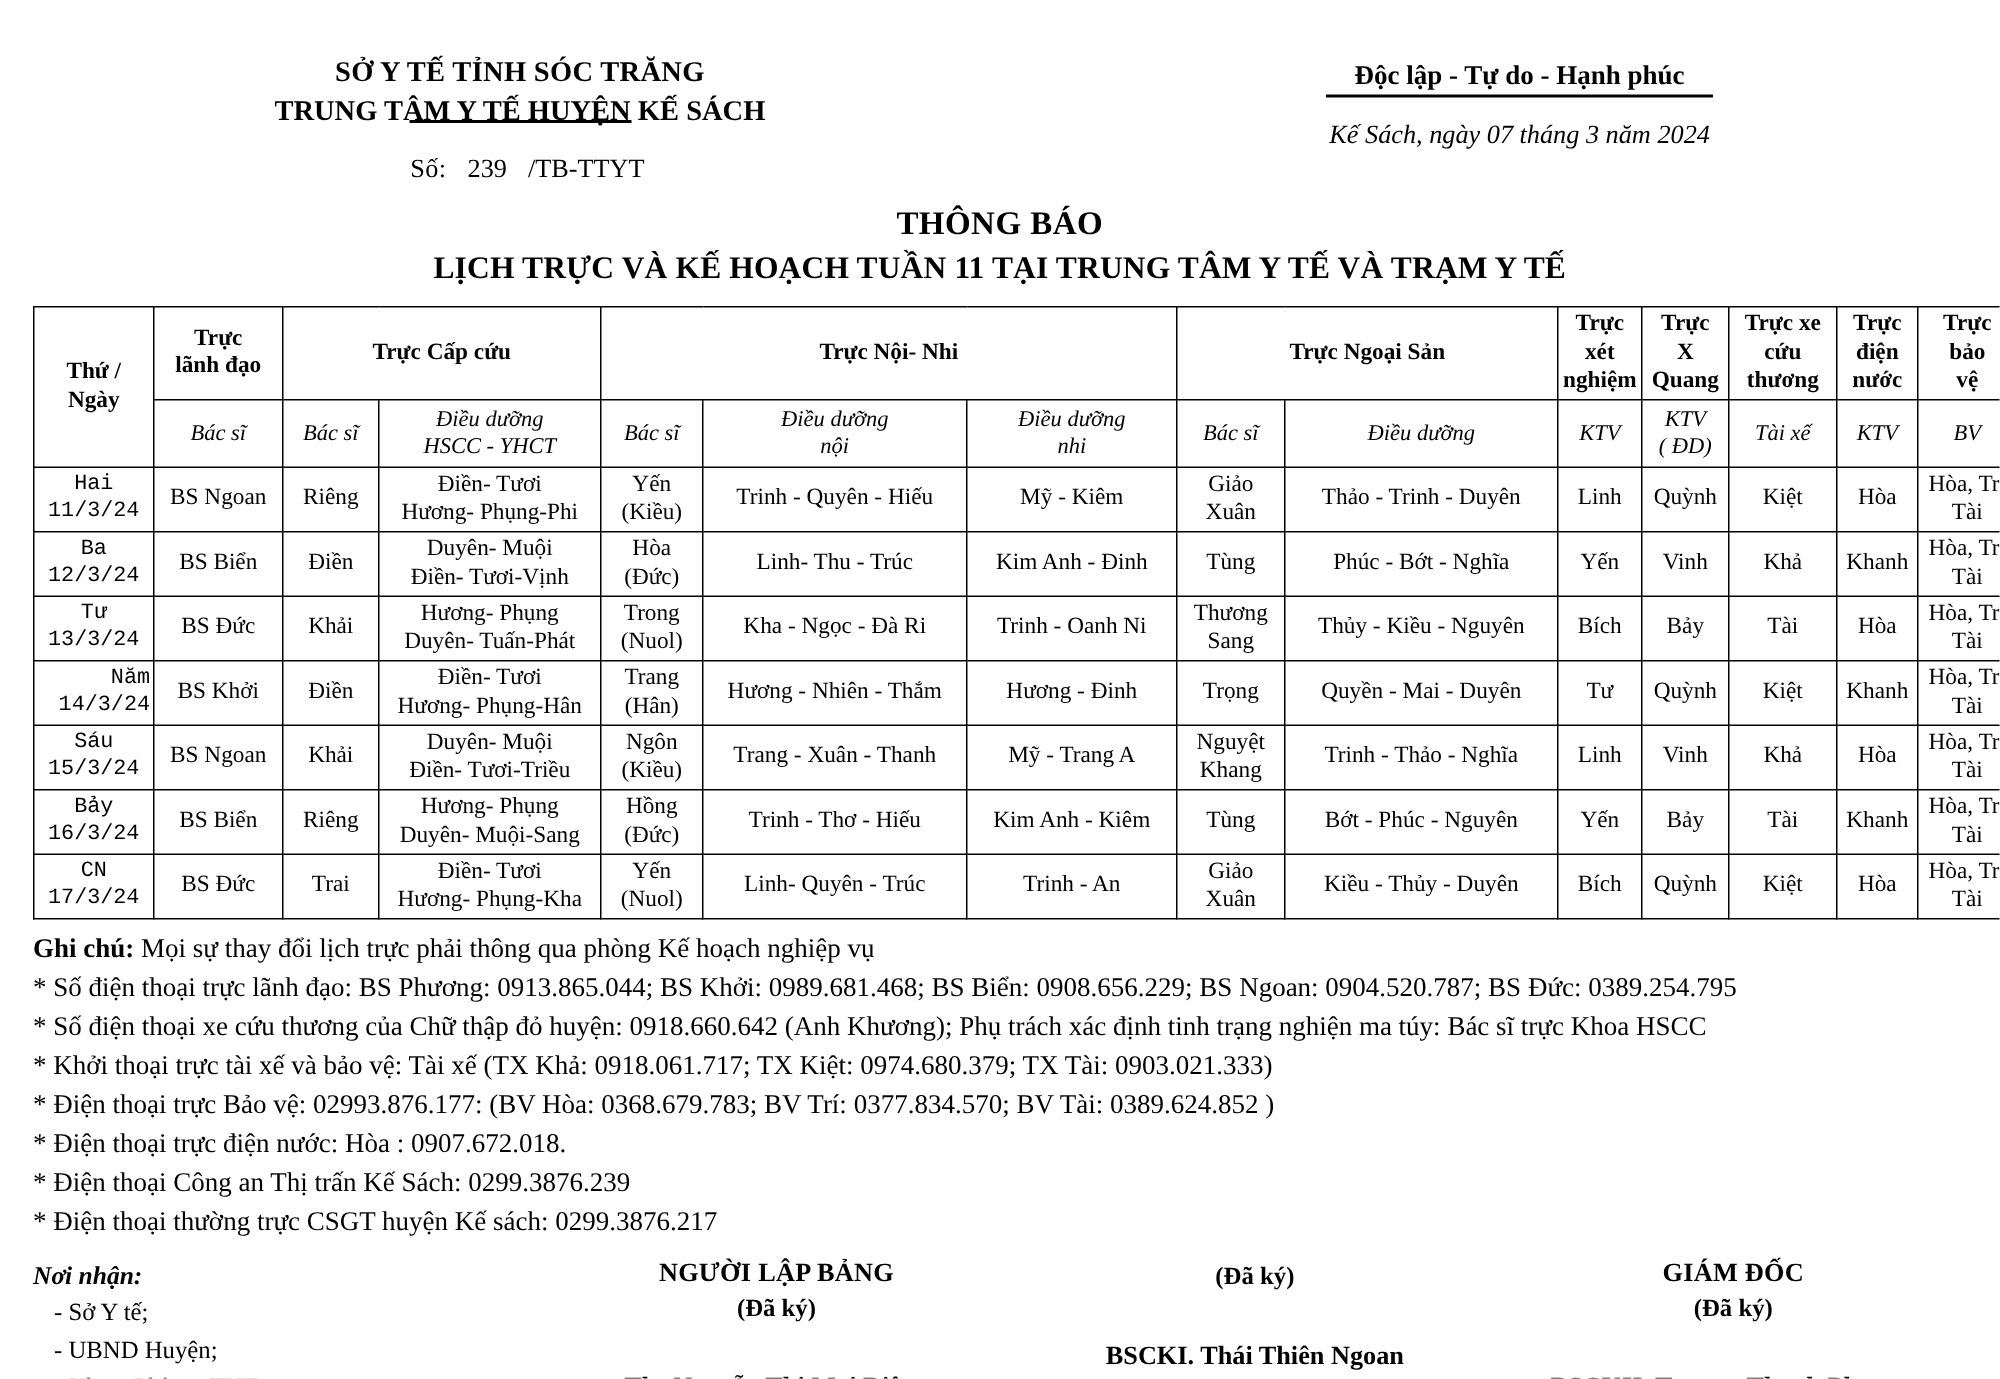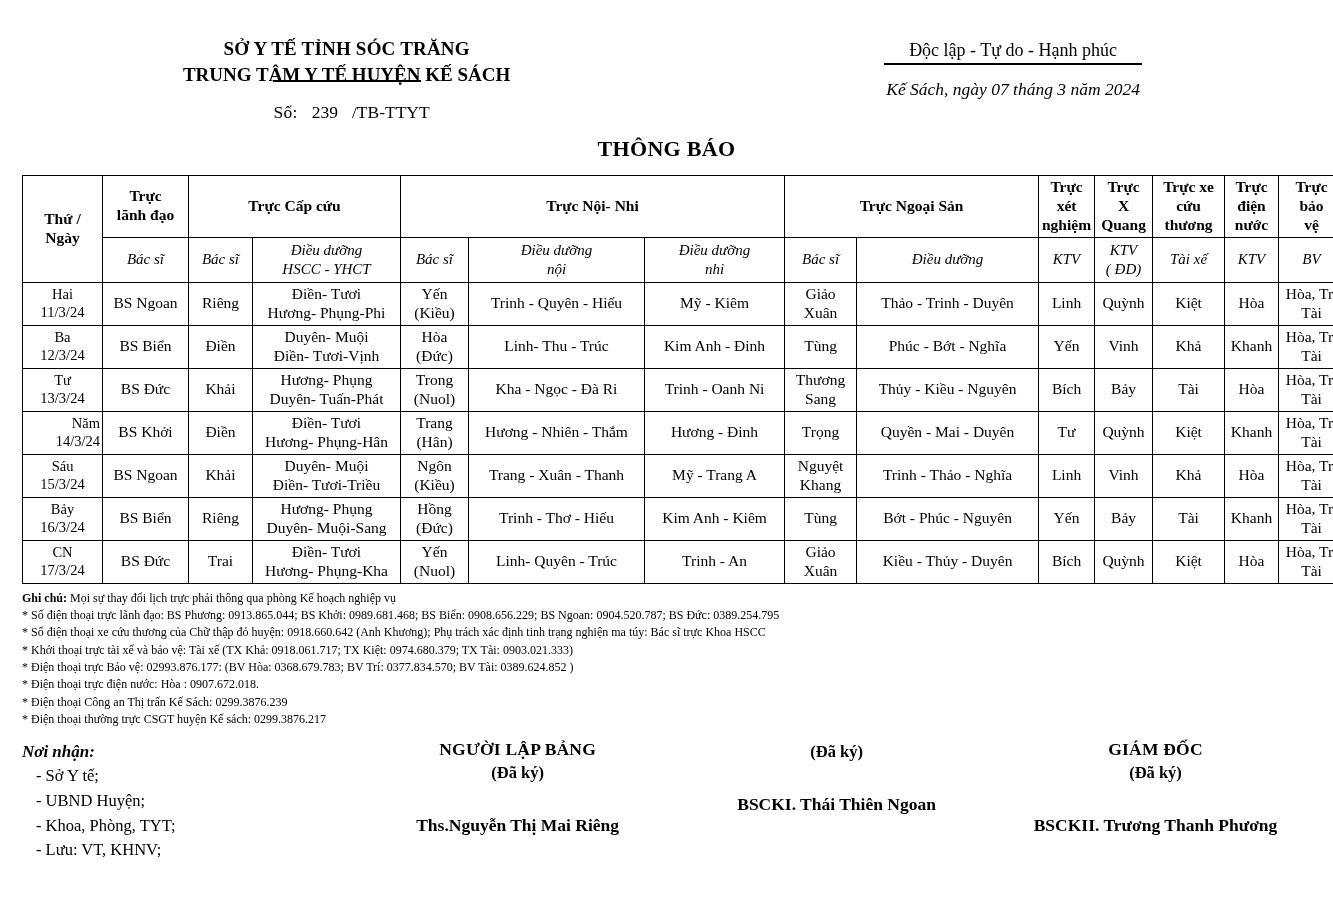--- a/index.html
+++ b/index.html
@@ -68,21 +68,21 @@
   .so-num { padding: 0 14px; }
 
   .nation-line1 {
     font-size: 19px;
     font-weight: bold;
     letter-spacing: .2px;
     line-height: 1.35;
   }
   .nation-line2 {
     font-size: 18px;
-    font-weight: normal;
+    font-weight: bold;
     line-height: 1.35;
     margin-top: 2px;
   }
   .nation-underline {
     width: 258px;
     height: 2px;
     background: #000;
     margin: 1px auto 0 auto;
   }
   .date-line {
@@ -153,28 +153,28 @@
   }
   
   tbody td {
     border-left: 1px dotted #000;
     border-right: 1px dotted #000;
     border-top: 1px dotted #000;
     border-bottom: 1px dotted #000;
   }
   tbody tr:first-child td { border-top: 1px solid #000; }
   tbody tr:last-child td  { border-bottom: 1.6px solid #000; }
-  tbody td:first-child { border-left: 1.6px solid #000; }
+  tbody td:first-child { border-left: 1.6px solid #000; font-family: Liberation Mono, monospace; }
   tbody td:last-child  { border-right: 1.6px solid #000; }
   .two-line { white-space: pre-line; }
 
   
   .notes {
     margin: 6px 18px 0 22px;
-    font-size: 12px;
+    font-size: 18px;
     line-height: 1.45;
   }
   .notes .n-line { white-space: nowrap; }
   .notes b { font-weight: bold; }
 
   
   .footer {
     display: flex;
     margin: 10px 18px 0 22px;
   }
@@ -225,20 +225,21 @@
     </div>
     <div class="header-right">
       <div class="nation-line2">Độc lập - Tự do - Hạnh phúc</div>
       <div class="nation-underline"></div>
       <div class="date-line">Kế Sách, ngày   07 tháng   3 năm 2024</div>
     </div>
   </div>
 
   <div class="title-block">
     <div class="title-main">THÔNG BÁO</div>
+    <div class="title-sub">LỊCH TRỰC VÀ KẾ HOẠCH TUẦN 11 TẠI TRUNG TÂM Y TẾ VÀ TRẠM Y TẾ</div>
   </div>
 
   <div class="table-wrap">
     <table class="sched">
       <colgroup>
         <col style="width:80px">
         <col style="width:86px">
         <col style="width:64px">
         <col style="width:148px">
         <col style="width:68px">

